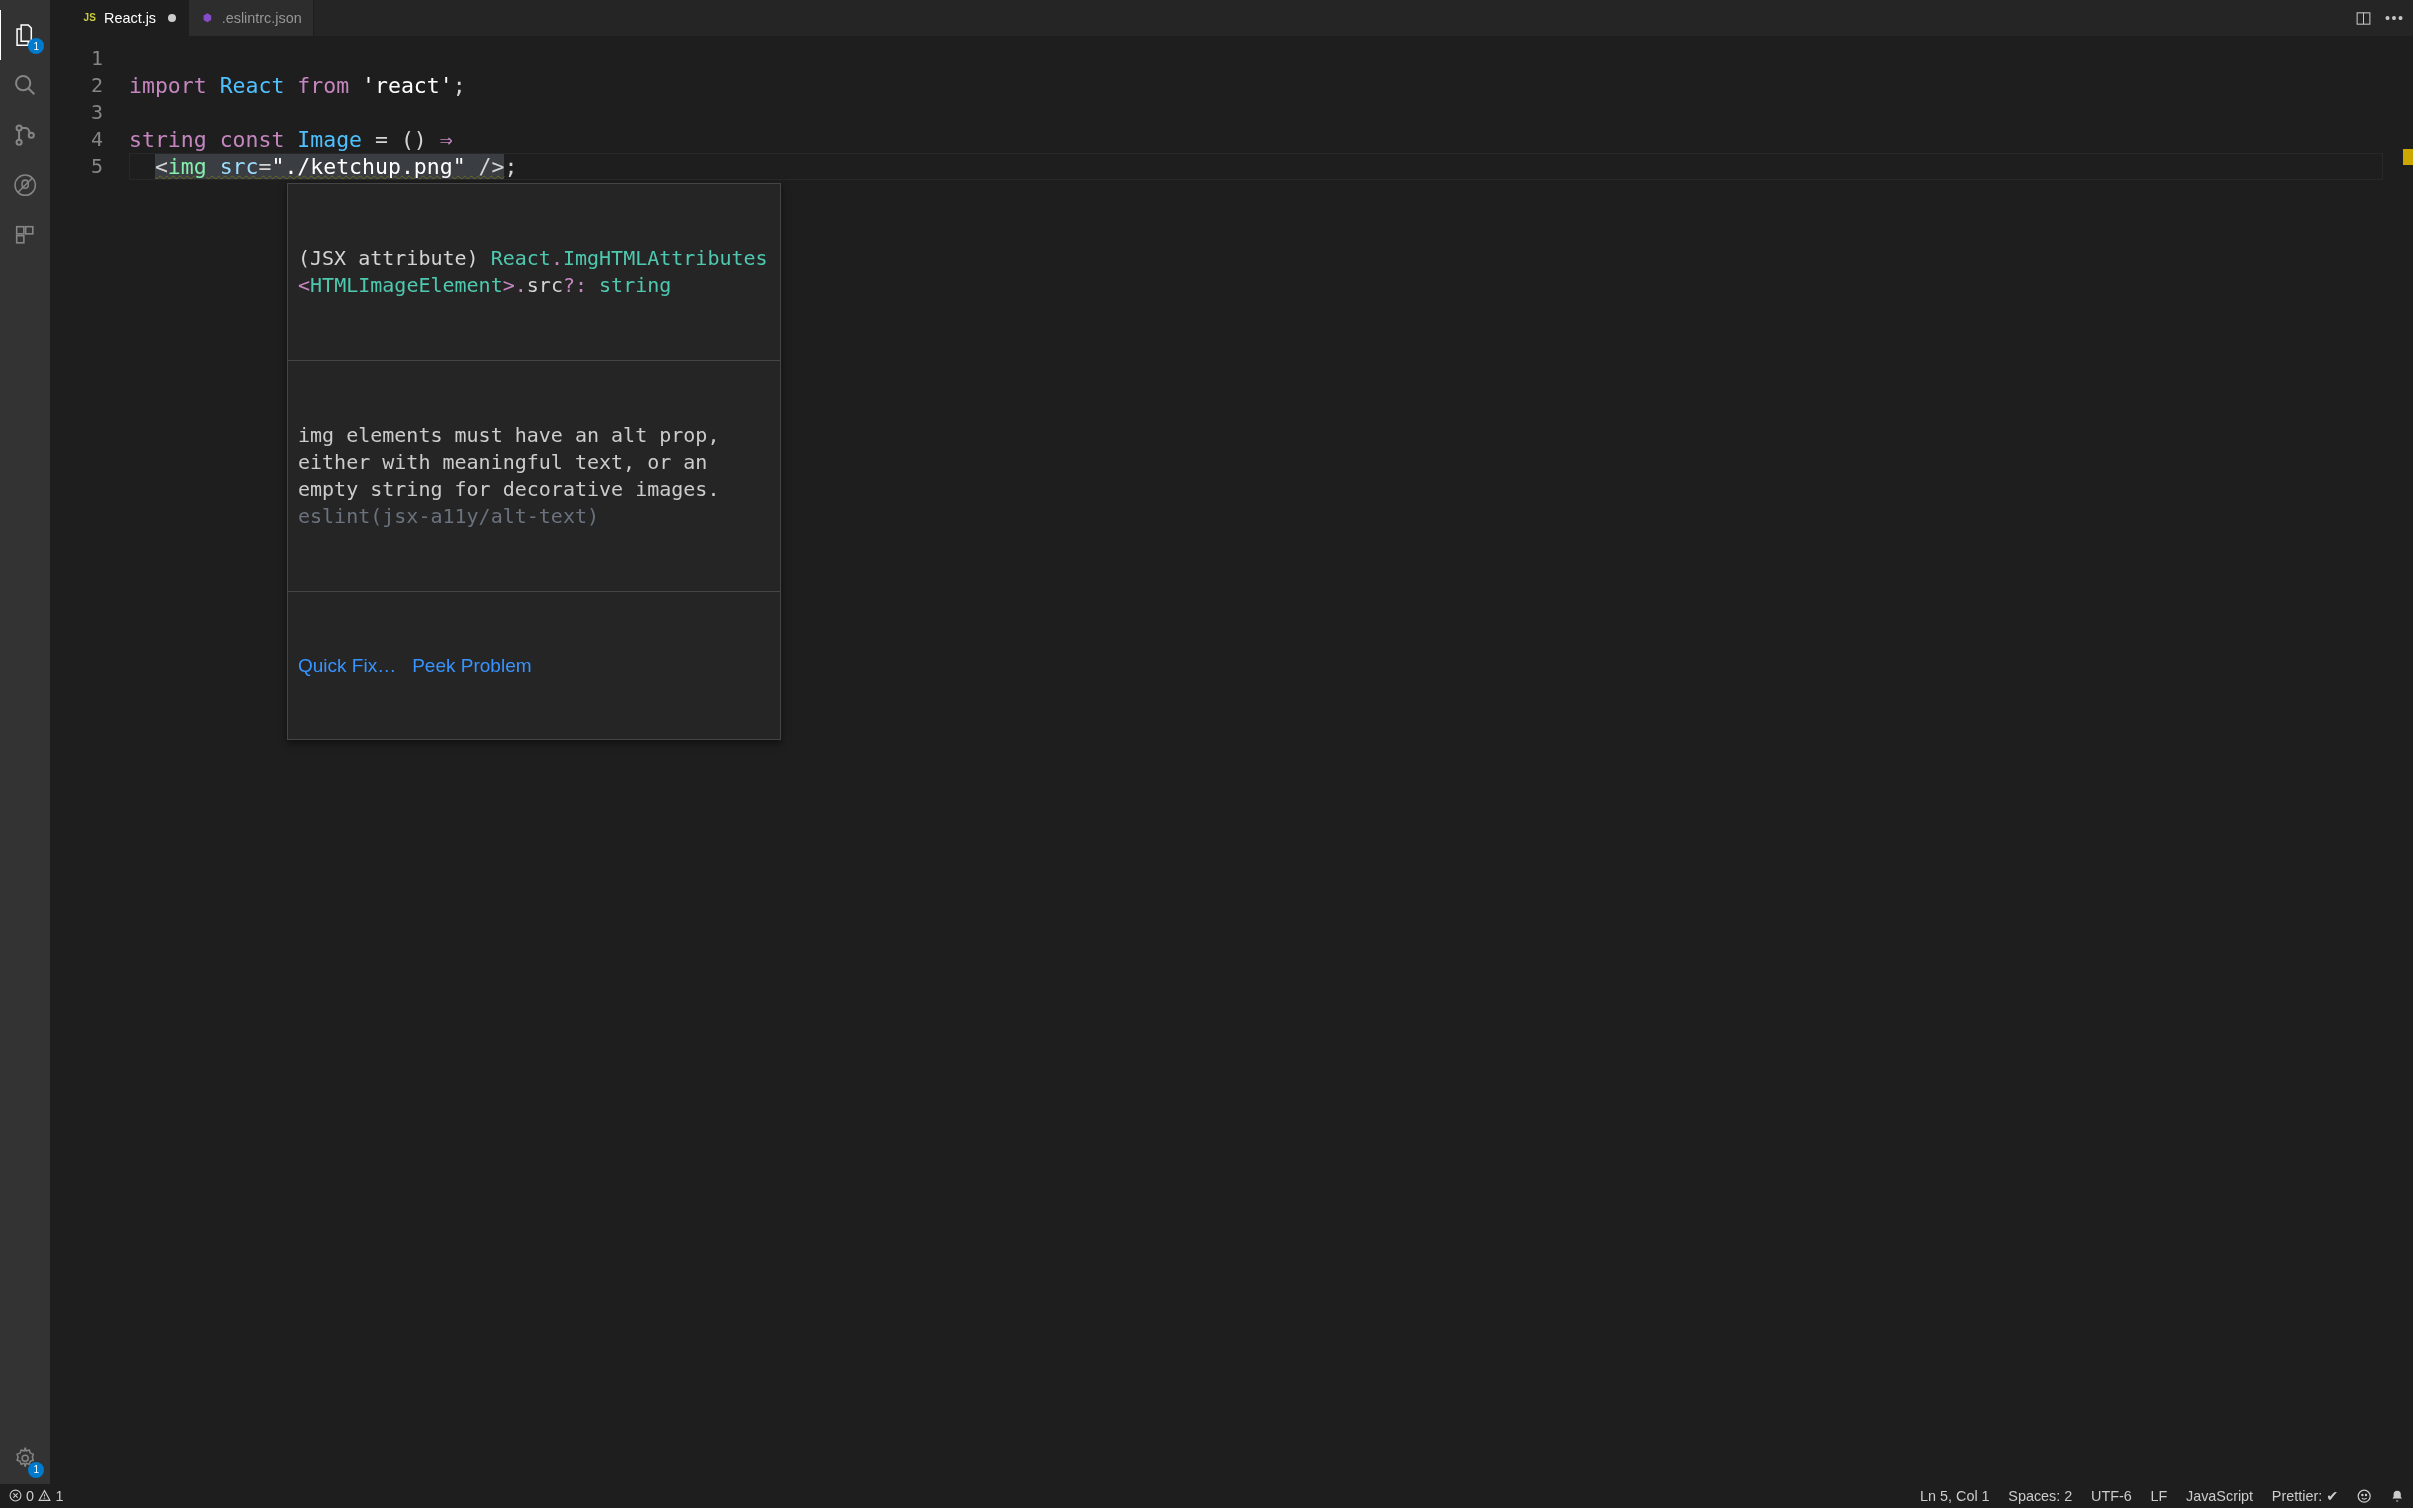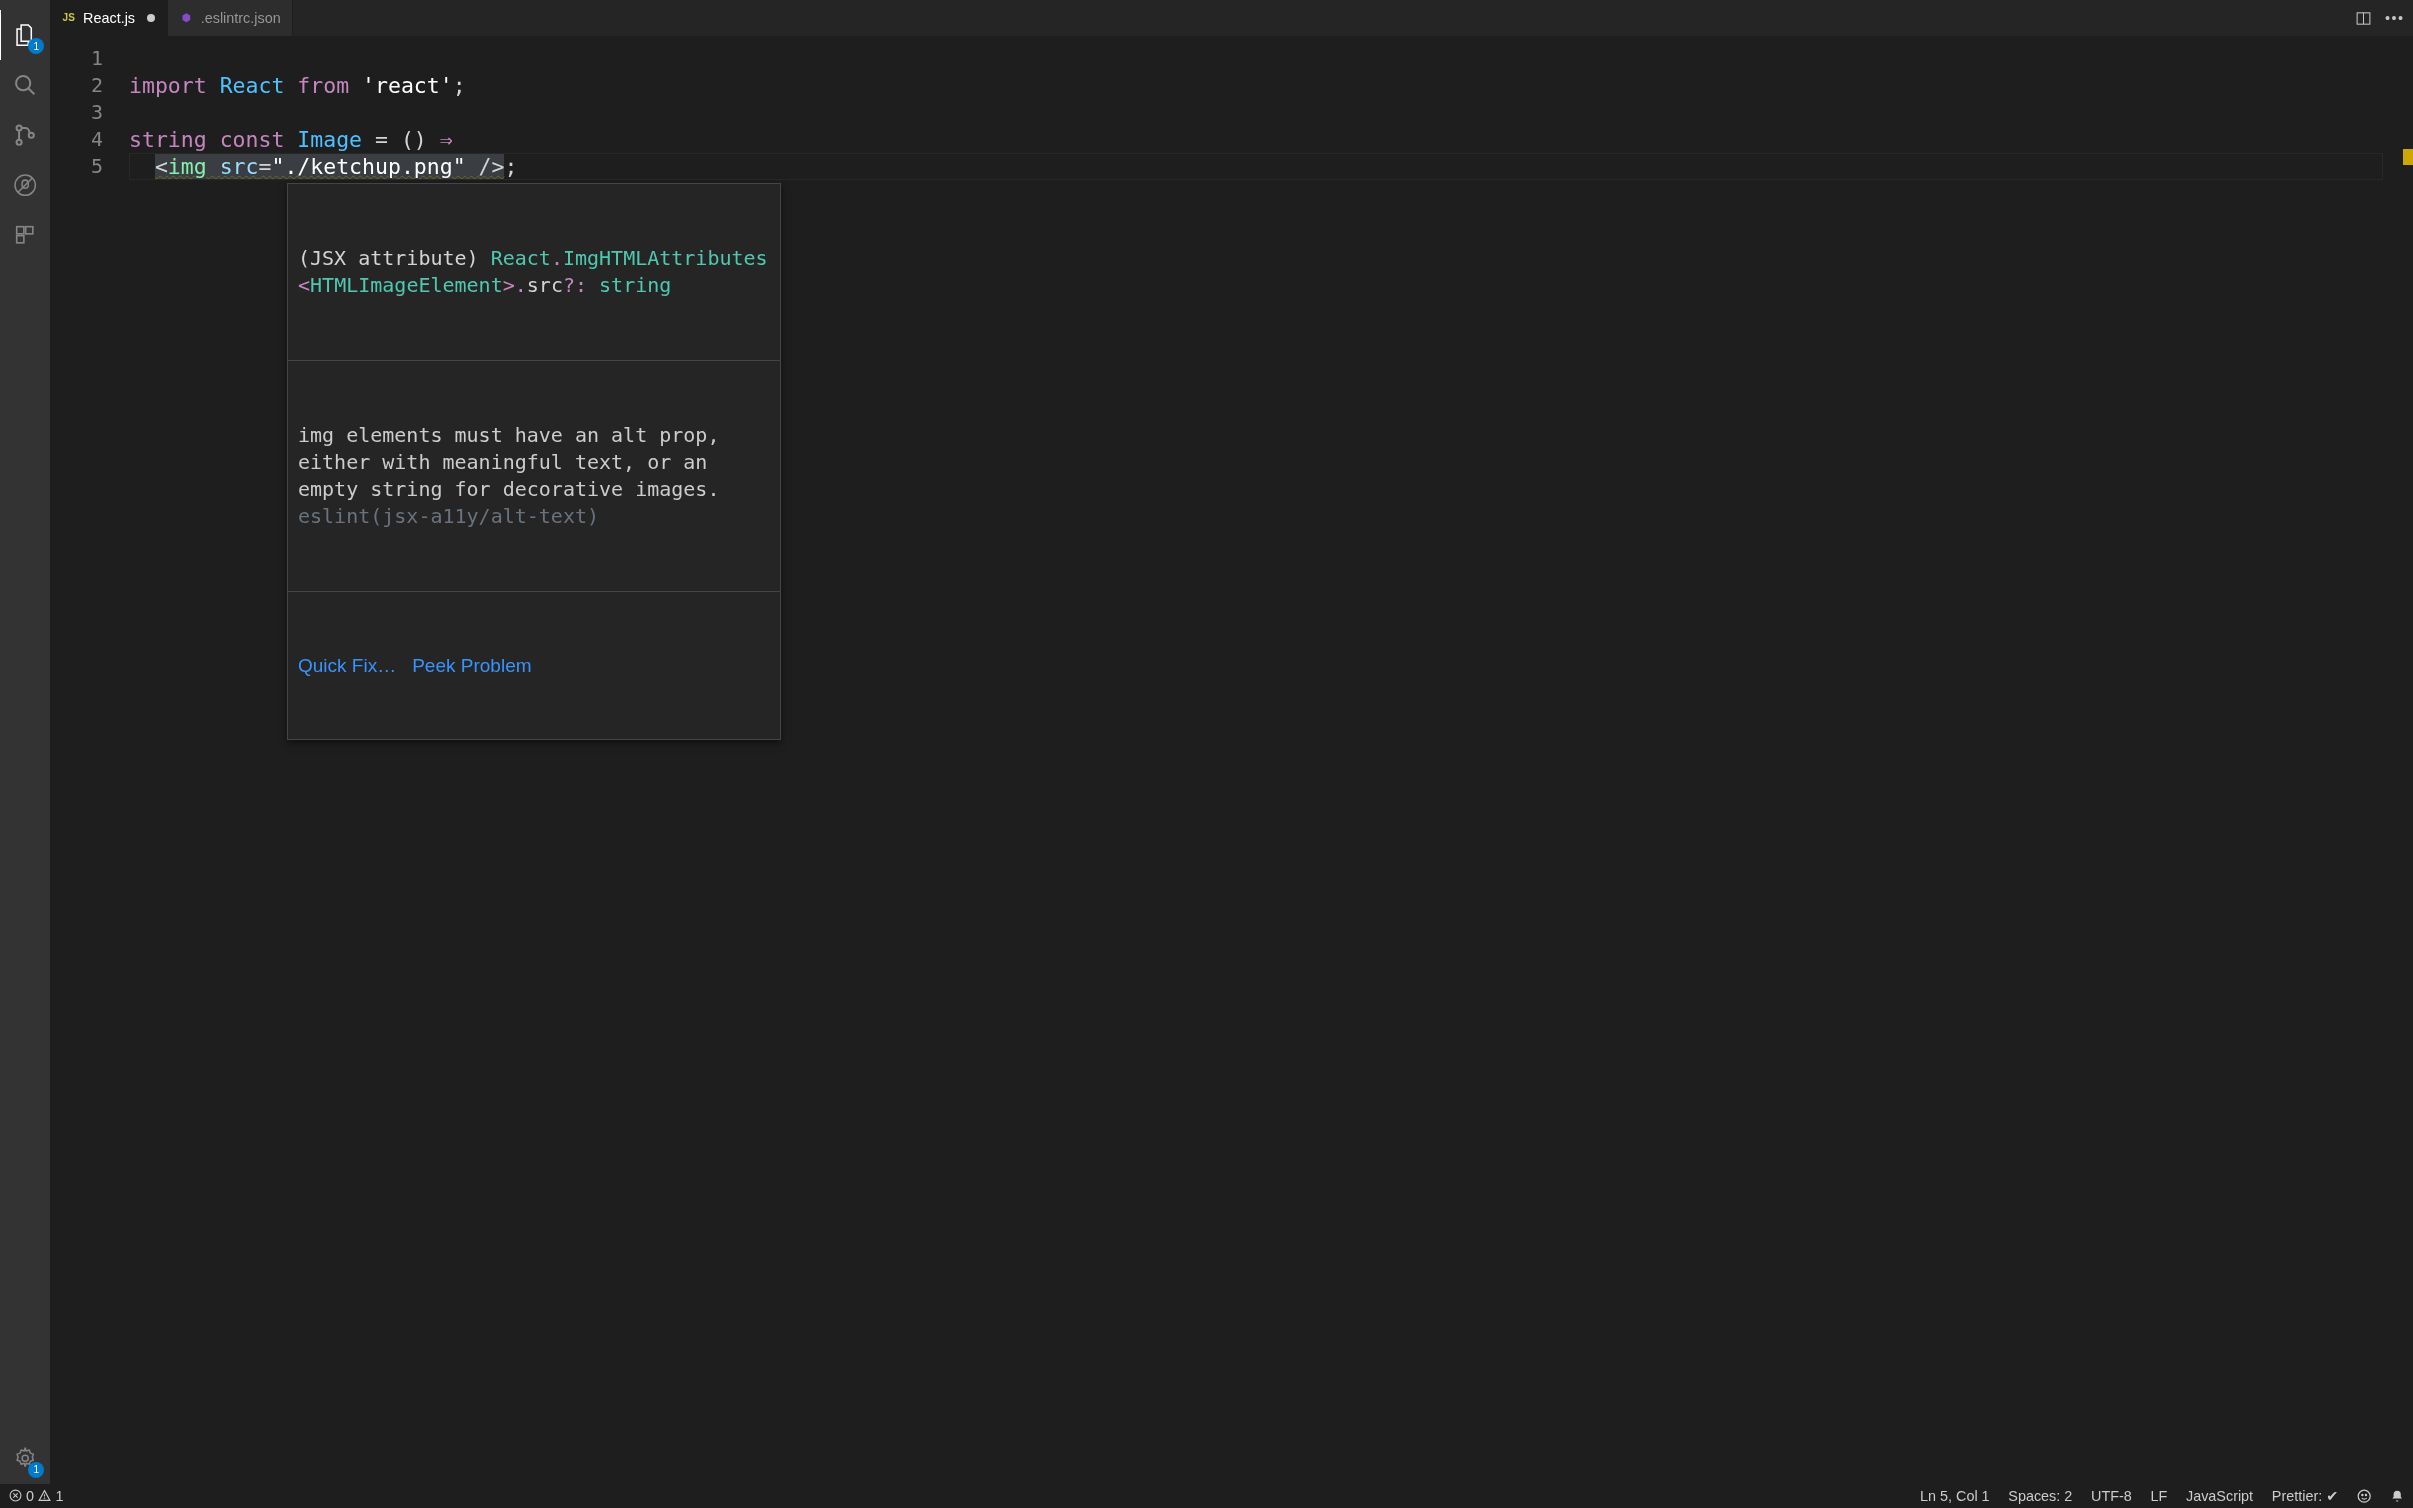--- a/index.html
+++ b/index.html
@@ -68,21 +68,21 @@
     padding: 0 11.5px;
     gap: 7.2px;
     background: #2d2d2d;
     color: #969696;
     font-size: 14.4px;
     border-right: 0.7px solid #1e1e1e;
     cursor: pointer;
   }
   .tab.active { background: #1e1e1e; color: #ffffff; }
   .tab-icon { width: 14.4px; height: 14.4px; display: inline-flex; align-items: center; justify-content: center; font-size: 10px; font-weight: bold; }
-  .tab-icon.js { color: #cbcb41; }
+  .tab-icon.js { color: #cbcb41; margin-left: 21px; }
   .tab-icon.json { color: #854cc7; }
   .tab-dot { width: 8.6px; height: 8.6px; border-radius: 50%; background: #cccccc; margin-left: 4.3px; }
   .tab-actions { margin-left: auto; display: flex; align-items: center; padding: 0 8.6px; gap: 13px; color: #c5c5c5; }
   .tab-actions svg, .tab-actions .ellipsis { cursor: pointer; }
   .ellipsis { letter-spacing: 1.4px; font-size: 14.4px; }
 
   .code-container { flex: 1; display: flex; position: relative; min-height: 0; }
   .gutter {
     width: 79px;
     text-align: right;
@@ -314,21 +314,21 @@
     </div>
   </div>
   <div class="status-right">
     <div class="status-item">
         <span>Ln 5, Col 1</span>
       </div>
     <div class="status-item">
         <span>Spaces: 2</span>
       </div>
     <div class="status-item">
-        <span>UTF-8</span>
+        <span>UTF-6</span>
       </div>
     <div class="status-item">
         <span>LF</span>
       </div>
     <div class="status-item">
         <span>JavaScript</span>
       </div>
     <div class="status-item">
         <span>Prettier: ✔</span>
       </div>

